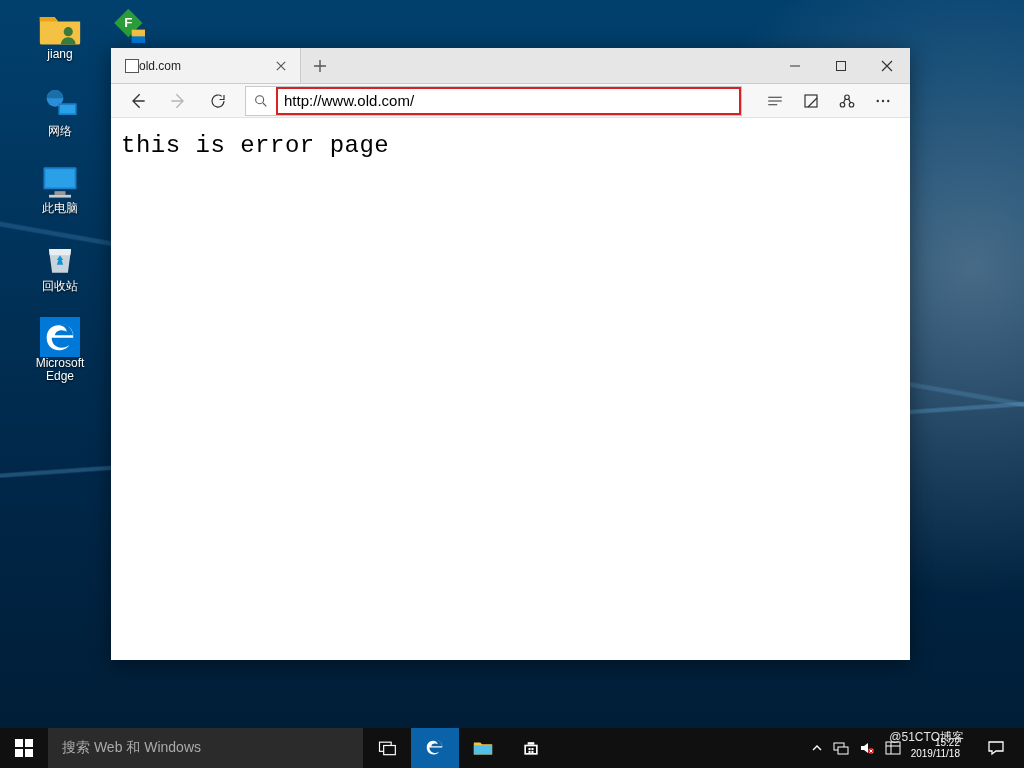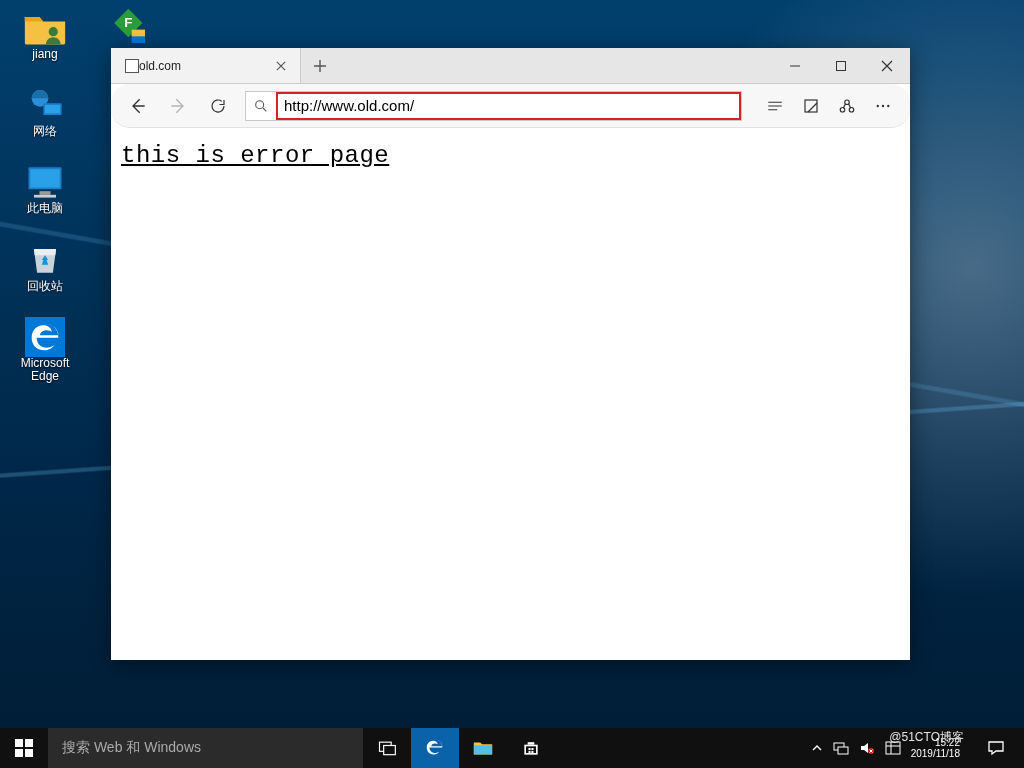--- a/index.html
+++ b/index.html
@@ -14,21 +14,21 @@
   }
   .rays {
     position:absolute; inset:0;
     background:
       linear-gradient( -4deg, transparent 0 43%, rgba(120,200,255,.25) 43.2% 43.5%, transparent 43.7%),
       linear-gradient( 10deg, transparent 0 57%, rgba(120,200,255,.18) 57.2% 57.5%, transparent 57.7%);
     pointer-events:none;
   }
 
   
-  .desktop-icons { position: absolute; top: 8px; left: 7px; width: 82px; }
+  .desktop-icons { position: absolute; top: 8px; left: 22px; width: 82px; }
   .dicon { width: 76px; display: flex; flex-direction: column; align-items: center; margin-bottom: 24px; cursor: default; }
   .dicon .glyph { width: 44px; height: 40px; display:flex; align-items:center; justify-content:center; }
   .dicon .lbl { color: #fff; font-size: 12px; text-align: center; text-shadow: 0 1px 2px rgba(0,0,0,.9); white-space: pre-line; line-height: 1.1; }
   .fiddler-col { position:absolute; top:8px; left:92px; }
 
   
   .browser {
     position: absolute;
     left: 111px; top: 48px;
     width: 799px; height: 612px;
@@ -39,32 +39,32 @@
   .titlebar { height: 36px; background: #e6e6e6; display: flex; align-items: stretch; border-bottom: 1px solid #ccc; }
   .tab { display: flex; align-items: center; padding: 0 10px 0 14px; background: #f2f2f2; border-right: 1px solid #ccc; width: 190px; }
   .tab .favbox { width:14px; height:14px; border:1px solid #555; background:#fff; }
   .tab .title { font-size: 12px; color: #222; flex: 1; white-space: nowrap; overflow:hidden; text-overflow:ellipsis; }
   .tab .close { font-size: 14px; color:#444; padding:0 4px; }
   .newtab { width: 38px; display:flex; align-items:center; justify-content:center; color:#555; font-size:18px; }
   .winctrls { margin-left:auto; display:flex; }
   .winbtn { width: 46px; display:flex; align-items:center; justify-content:center; color:#333; }
   .winbtn svg { width:12px; height:12px; }
 
-  .toolbar { height: 44px; background:#f7f7f7; display:flex; align-items:center; padding: 0 10px; gap: 6px; border-bottom:1px solid #e2e2e2;border-radius:19px; }
+  .toolbar { height: 34px; background:#f7f7f7; display:flex; align-items:center; padding: 0 10px; gap: 6px; border-bottom:1px solid #e2e2e2; }
   .navbtn { width: 34px; height:34px; display:flex; align-items:center; justify-content:center; color:#333; border-radius:0; }
   .navbtn.disabled { color:#b5b5b5; }
   .addrwrap { display:flex; align-items:center; flex:1; height:30px; border:1px solid #c8c8c8; background:#fff; margin: 0 6px 0 4px; }
   .addrwrap .searchicon { width:30px; display:flex; align-items:center; justify-content:center; color:#555; }
   .addrbox { flex:1; height:28px; border:2px solid #d62222; display:flex; align-items:center; padding:0 6px; }
   .addrbox input { border:none; outline:none; width:100%; font-size:15px; font-family: inherit; }
   .tool-right { display:flex; gap:2px; margin-left:4px; }
   .tool-right .navbtn svg { width:18px; height:18px; }
 
   .page { flex:1; background:#fff; padding: 14px 10px; }
-  .page .errtext { font-family: "Courier New", monospace; font-size: 24px; letter-spacing: .5px; color:#000;text-decoration:underline; }
+  .page .errtext { font-family: "Courier New", monospace; font-size: 24px; letter-spacing: .5px; color:#000; }
 
   
   .taskbar { position:absolute; left:0; bottom:0; width:100%; height:40px; background:#101010; display:flex; align-items:stretch; color:#fff; }
   .start { width:48px; display:flex; align-items:center; justify-content:center; }
   .start .winlogo { width:18px; height:18px; display:grid; grid-template-columns:1fr 1fr; grid-template-rows:1fr 1fr; gap:2px; }
   .start .winlogo span { background:#fff; }
   .searchbox { width:315px; background:#2b2b2b; display:flex; align-items:center; padding:0 14px; color:#aaa; font-size:14px; }
   .tbtn { width:48px; display:flex; align-items:center; justify-content:center; }
   .tbtn.edge { background:#0a63a8; }
   .tray { margin-left:auto; display:flex; align-items:center; gap:10px; padding:0 8px; font-size:12px; color:#fff; }

